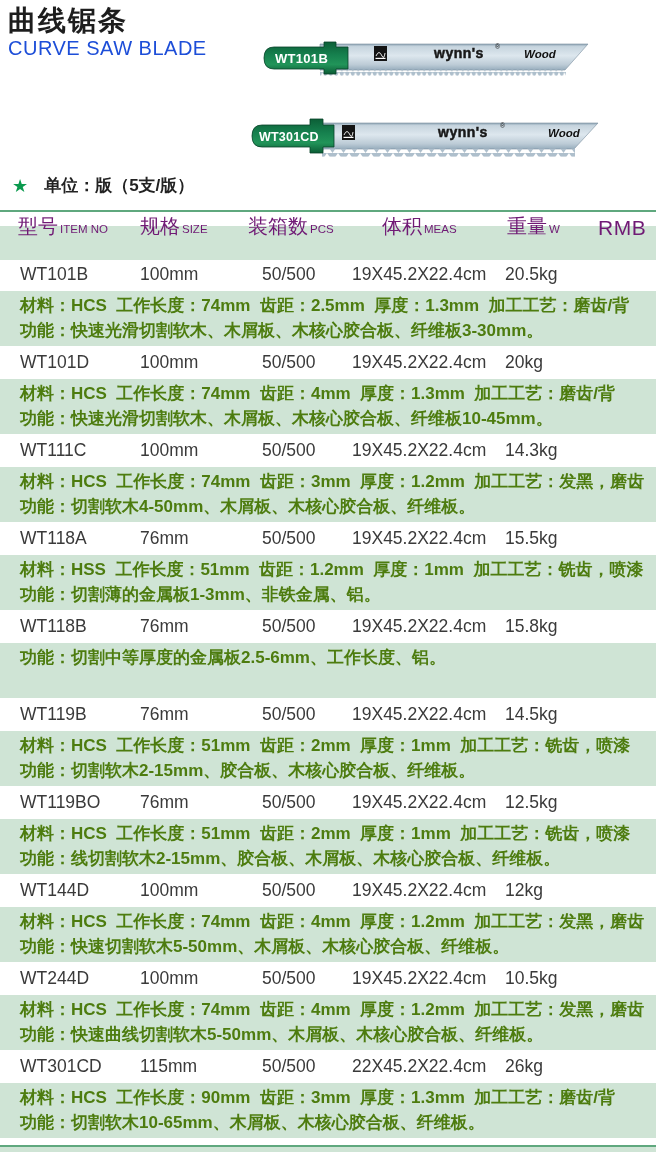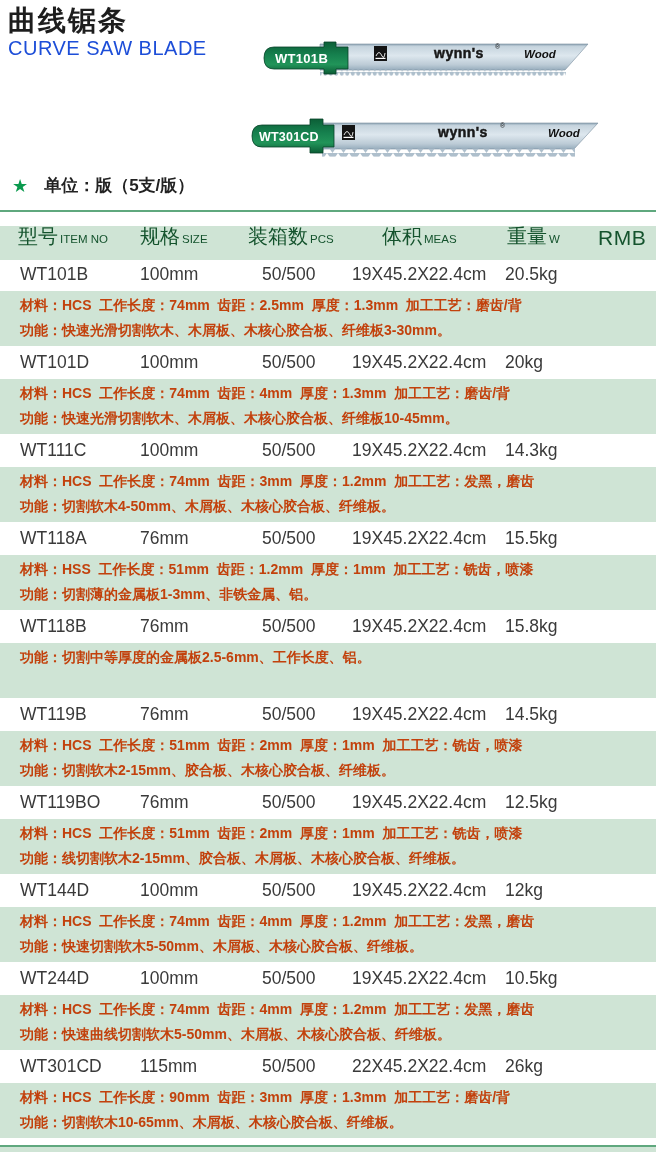--- a/index.html
+++ b/index.html
@@ -13,33 +13,33 @@
     color:var(--text);
   }
   .title-cn{position:absolute;left:8px;top:2px;font-size:28px;font-weight:600;color:#1d1d1d;letter-spacing:2px;}
   .title-en{position:absolute;left:8px;top:37px;font-size:20px;font-weight:400;color:#1d4ed8;letter-spacing:0.5px;}
   .blade1{position:absolute;left:262px;top:36px;}
   .blade2{position:absolute;left:250px;top:113px;}
   .unit-note{position:absolute;left:12px;top:174px;font-size:17px;font-weight:600;color:#222;display:flex;align-items:center;}
   .unit-note .star{color:var(--star);font-size:18px;margin-right:16px;}
   .rule{position:absolute;left:0;top:210px;width:656px;height:2px;background:var(--rule);}
   .thead{position:absolute;left:0;top:226px;width:656px;height:34px;background:var(--band);}
-  .hcell{position:absolute;bottom:10px;white-space:nowrap;color:#14532d;}
+  .hcell{position:absolute;bottom:20px;white-space:nowrap;color:#701a75;}
   .hcell .cn{font-size:20px;}
   .hcell .en{font-size:11.5px;margin-left:2px;}
   .hcell.rmb{font-size:21px;letter-spacing:0.5px;}
   .h1c{left:18px;} .h2c{left:140px;} .h3c{left:248px;} .h4c{left:382px;} .h5c{left:507px;text-align:right;} .h6c{left:598px;}
   .rows{position:absolute;left:0;top:258px;width:656px;}
   .drow{
     height:33px;display:grid;grid-template-columns:120px 122px 90px 153px 93px 1fr;
     padding-left:20px;align-items:center;font-size:17.5px;color:#3a3a3a;white-space:nowrap;
   }
   .detail{
     height:55px;background:var(--band);padding:2px 0 4px 20px;
-    font-size:14px;font-weight:700;color:#c2410c;line-height:25px;
+    font-size:17px;font-weight:700;color:#4d7c0f;line-height:25px;
   }
   .detail div{white-space:pre;}
   .bottom-strip{position:absolute;left:0;bottom:0;width:656px;height:7px;background:var(--band);border-top:2px solid var(--rule);}
   svg text{font-family:"Liberation Sans","DejaVu Sans",sans-serif;}
 </style>
 </head>
 <body>
 
 <div class="page">
 

